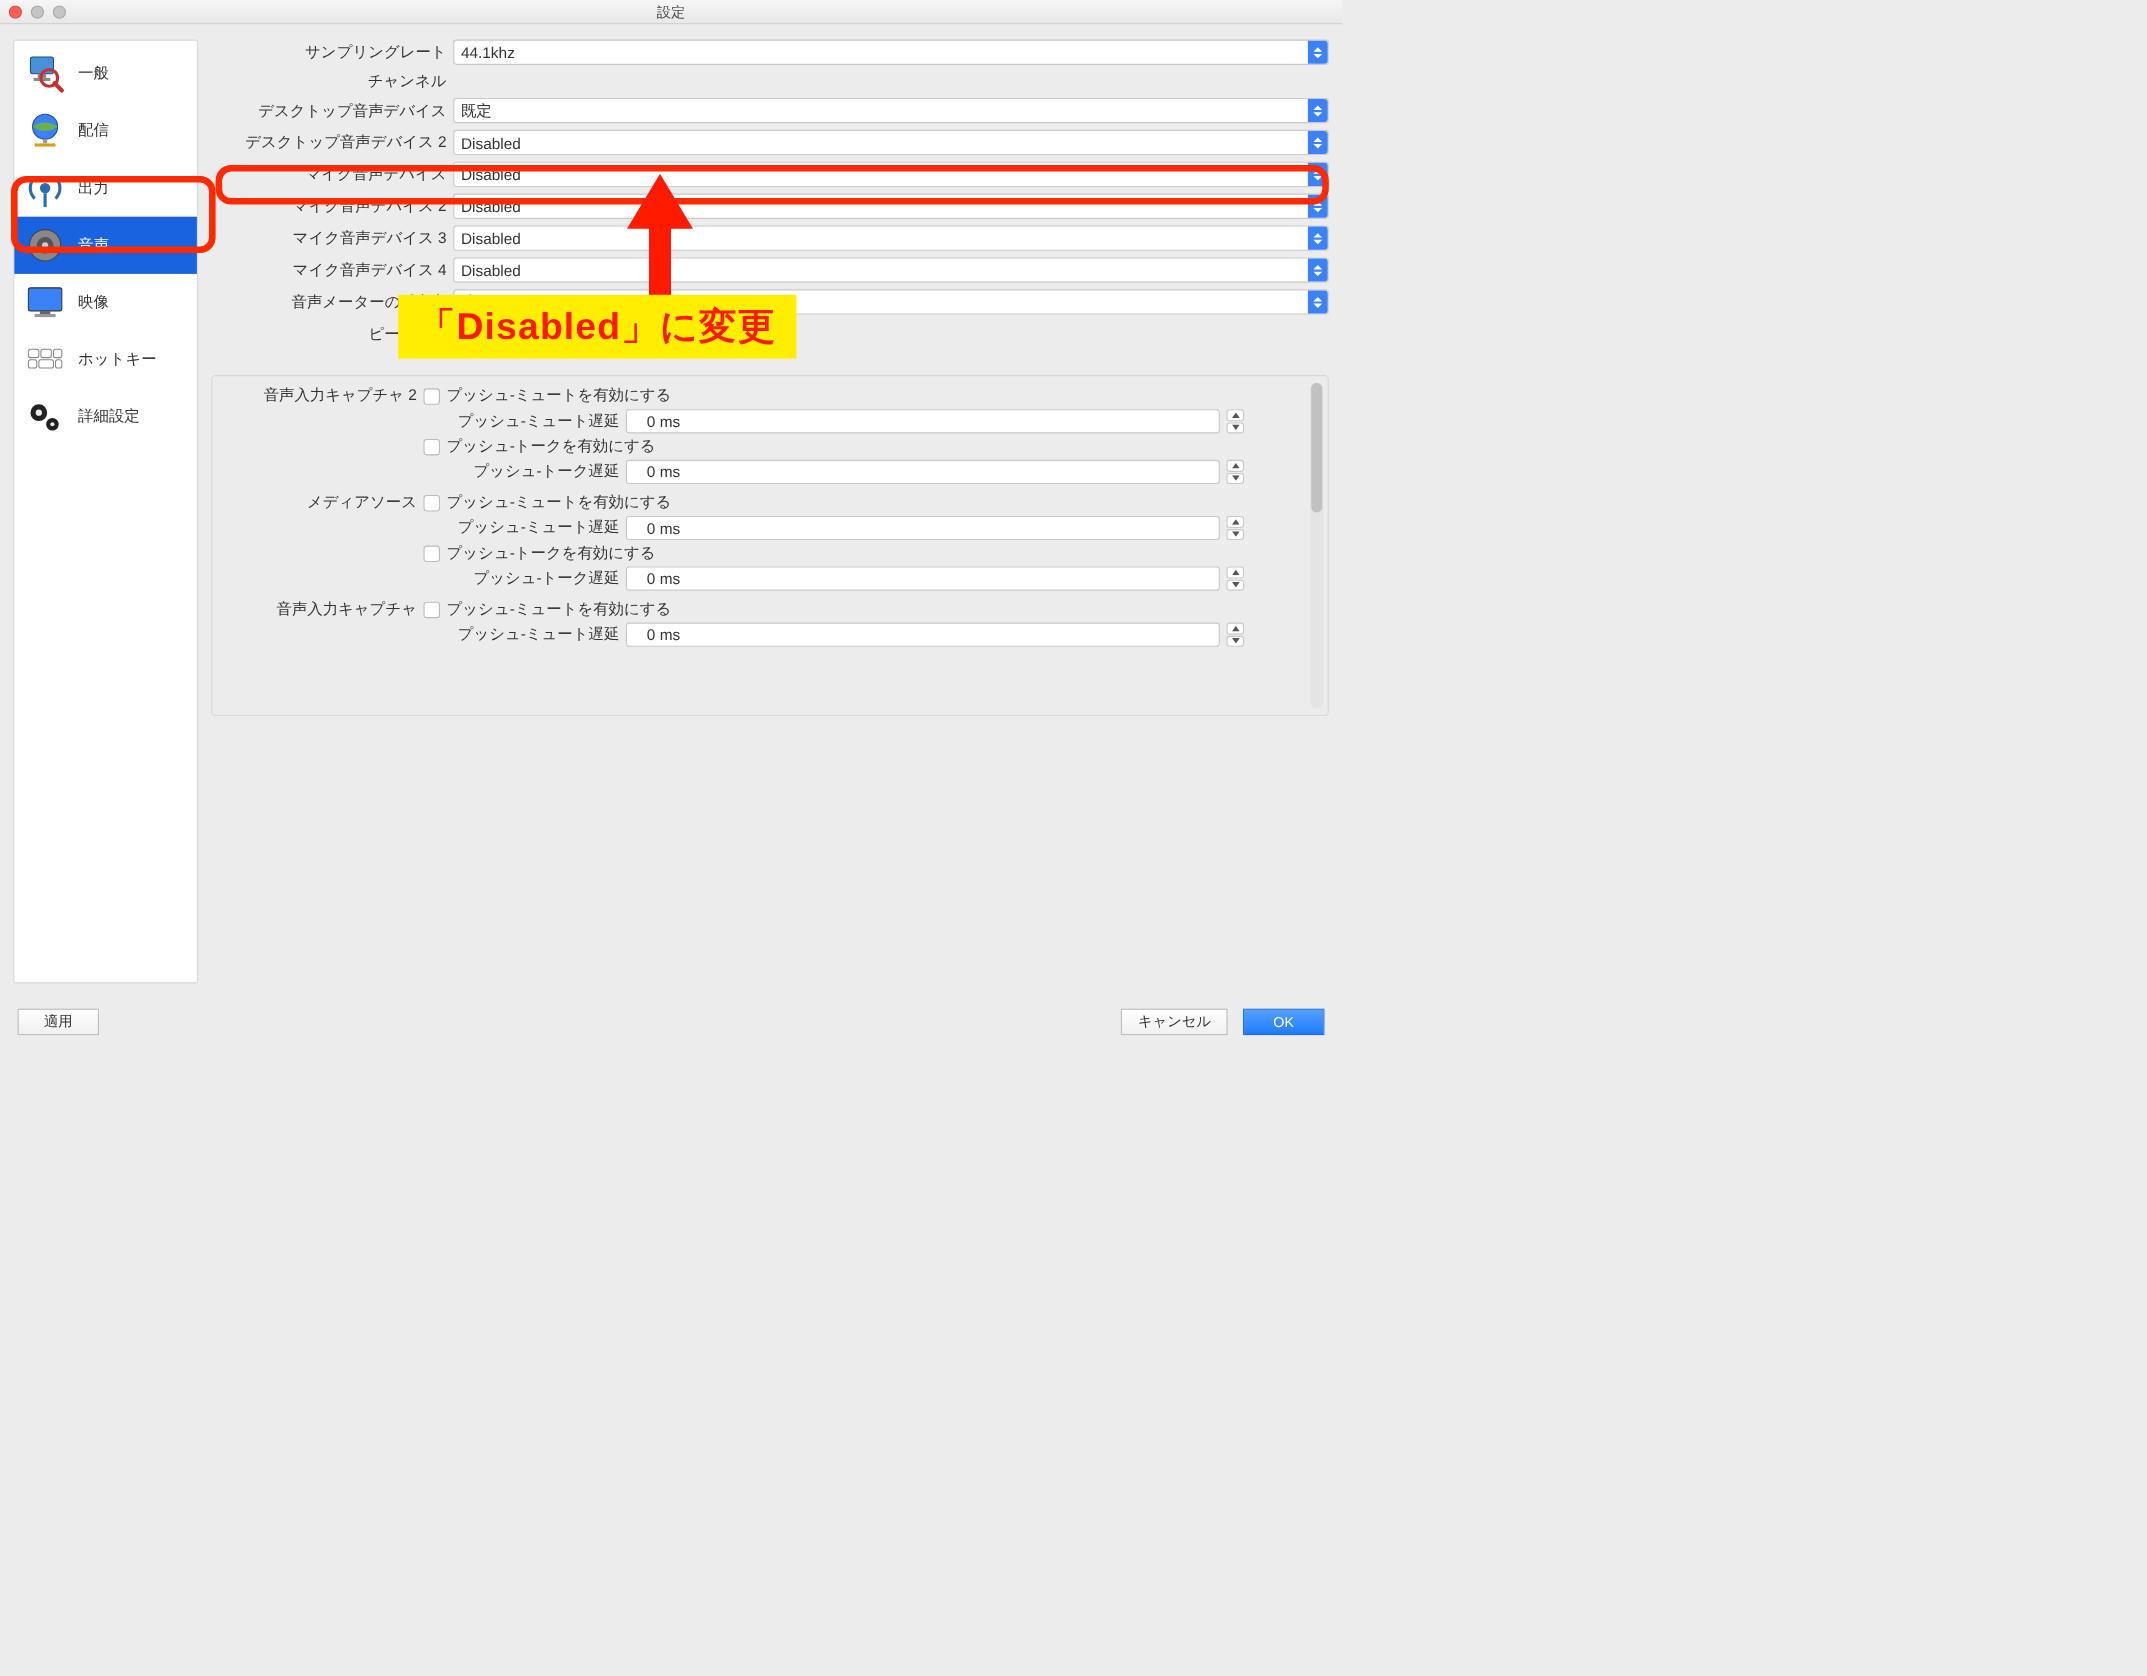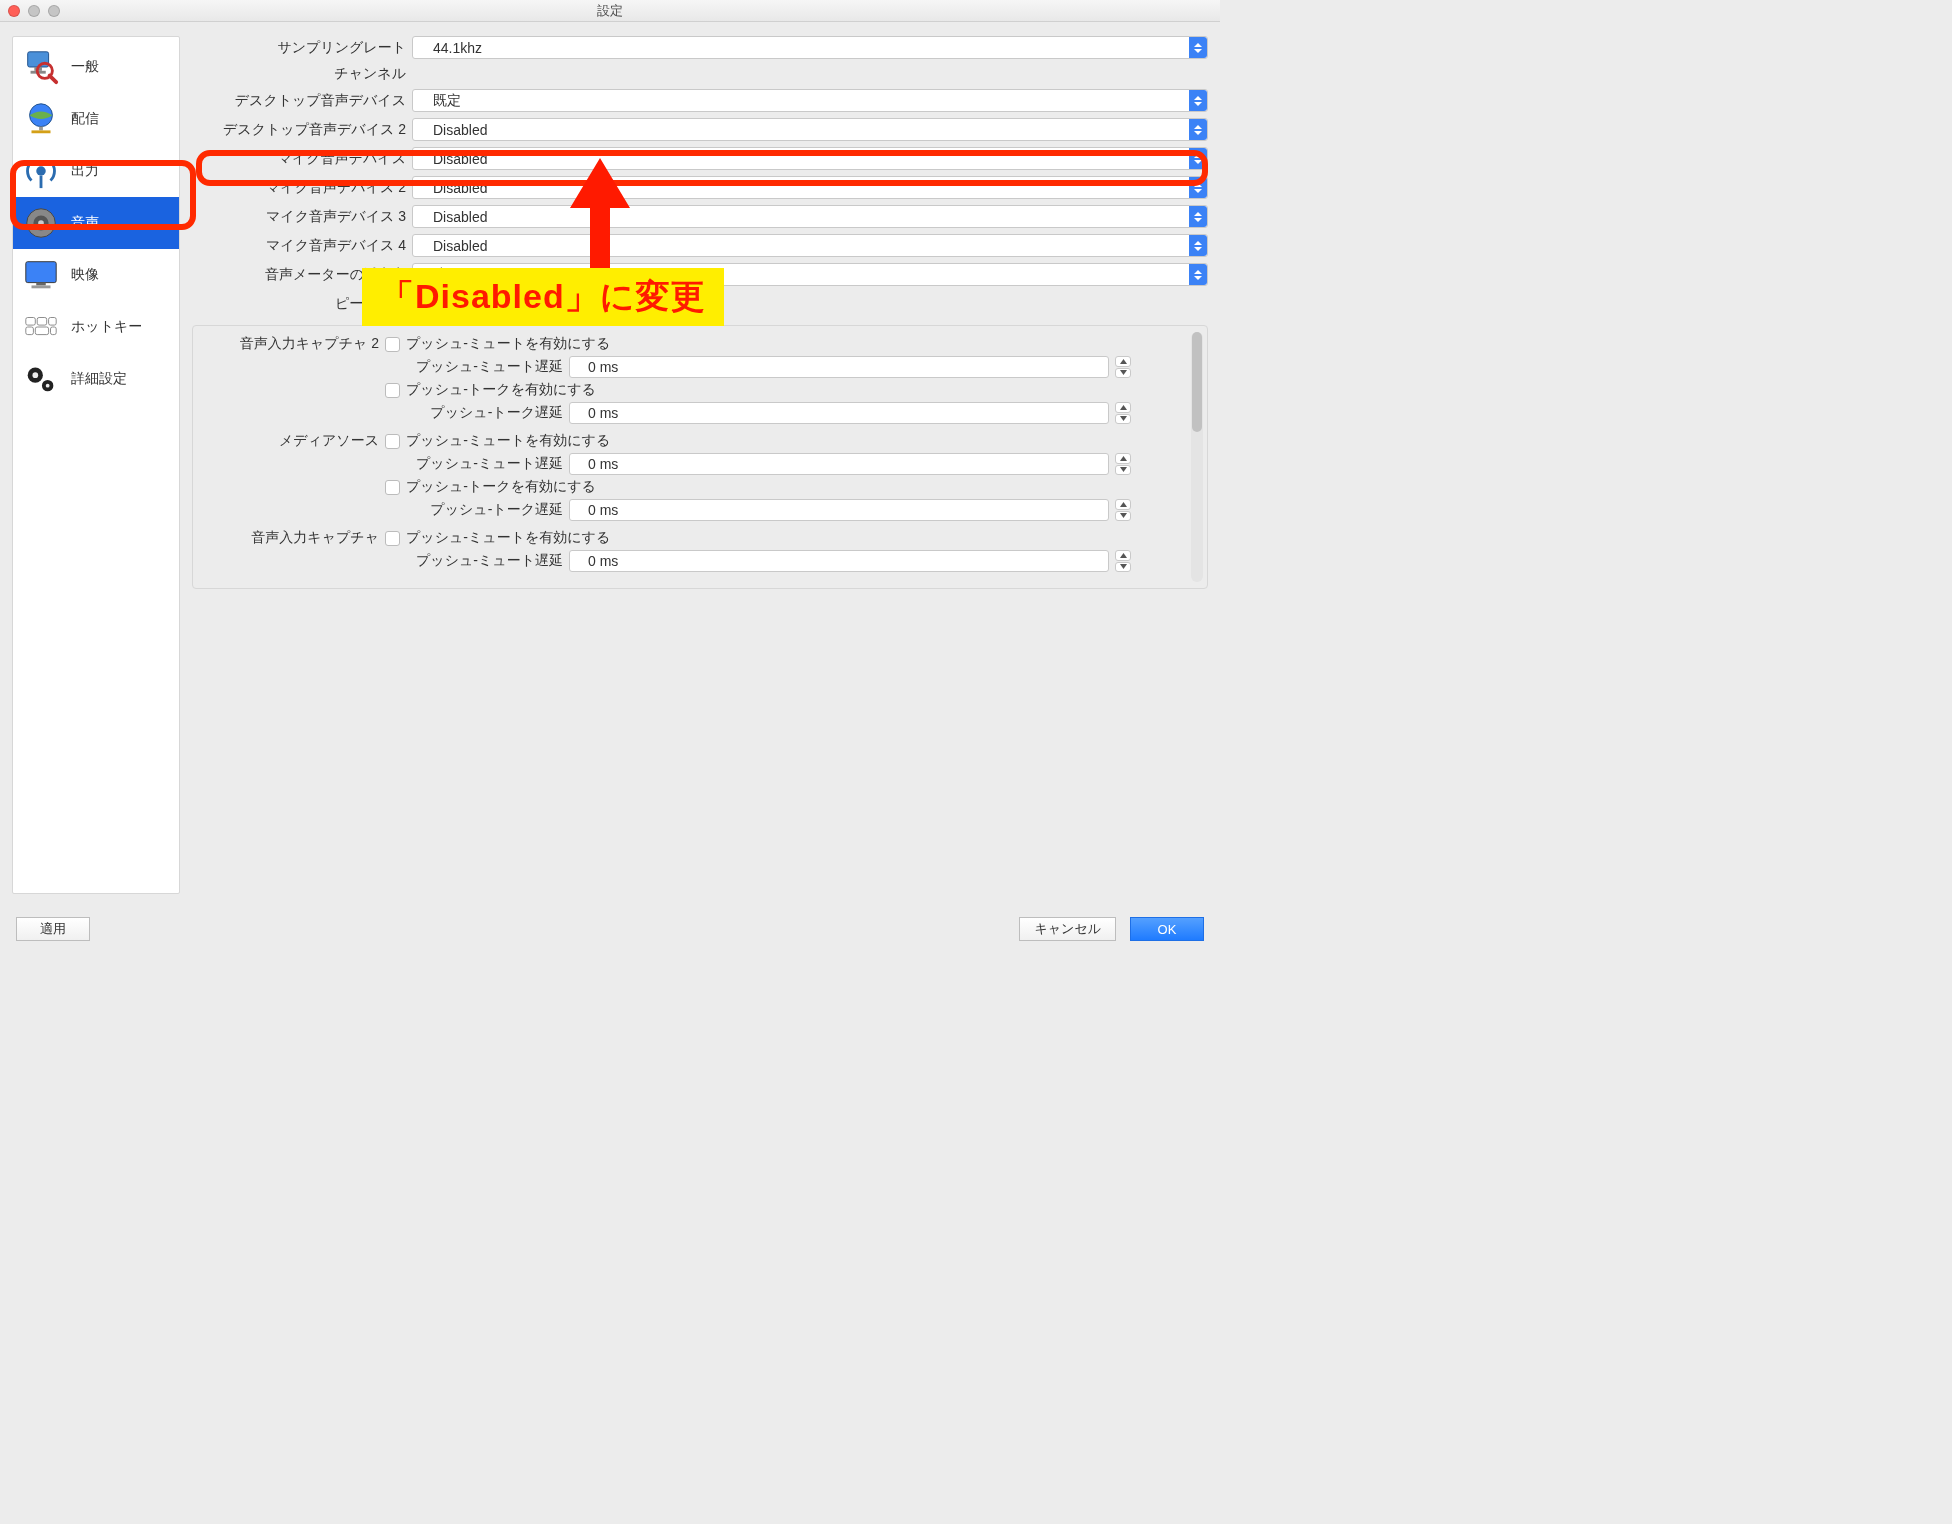--- a/index.html
+++ b/index.html
@@ -68,41 +68,41 @@
   .row-label{
     width:214px;text-align:right;font-size:14px;color:#333;
   }
   .select{
     flex:1;
     height:23px;
     background:#fff;
     border:1px solid #c9c9c9;
     border-radius:3px;
     display:flex;align-items:center;
-    padding:0 20px;
+    padding:0 6px;
     font-size:14px;color:#333;
     position:relative;
   }
   .select .arrows{
     position:absolute;right:0;top:0;bottom:0;width:18px;
     background:#3b82f6;border-radius:0 3px 3px 0;
     display:flex;flex-direction:column;align-items:center;justify-content:center;
   }
   .select .arrows::before,.select .arrows::after{
     content:"";width:0;height:0;border-left:4px solid transparent;border-right:4px solid transparent;
   }
   .select .arrows::before{border-bottom:4px solid #fff;margin-bottom:2px;}
   .select .arrows::after{border-top:4px solid #fff;}
   
   .panel{
     border:1px solid #d7d7d7;border-radius:4px;background:#ececec;
     padding:6px 8px 8px 8px;
-    height:264px;
+    height:310px;
     position:relative;
-    margin-top:4px;
+    margin-top:20px;
   }
   .panel-inner{height:100%;overflow:hidden;}
   .group{margin-bottom:8px;}
   .grow{display:flex;align-items:center;gap:6px;margin:3px 0;}
   .glabel-outer{width:178px;text-align:right;font-size:14px;color:#333;}
   .glabel-inner{width:178px;text-align:right;font-size:14px;color:#333;}
   .checkbox{width:15px;height:15px;background:#fff;border:1px solid #bcbcbc;border-radius:3px;flex-shrink:0;}
   .chktext{font-size:14px;color:#333;}
   .numfield{
     flex:1;max-width:540px;height:22px;background:#fff;border:1px solid #c9c9c9;border-radius:3px;

